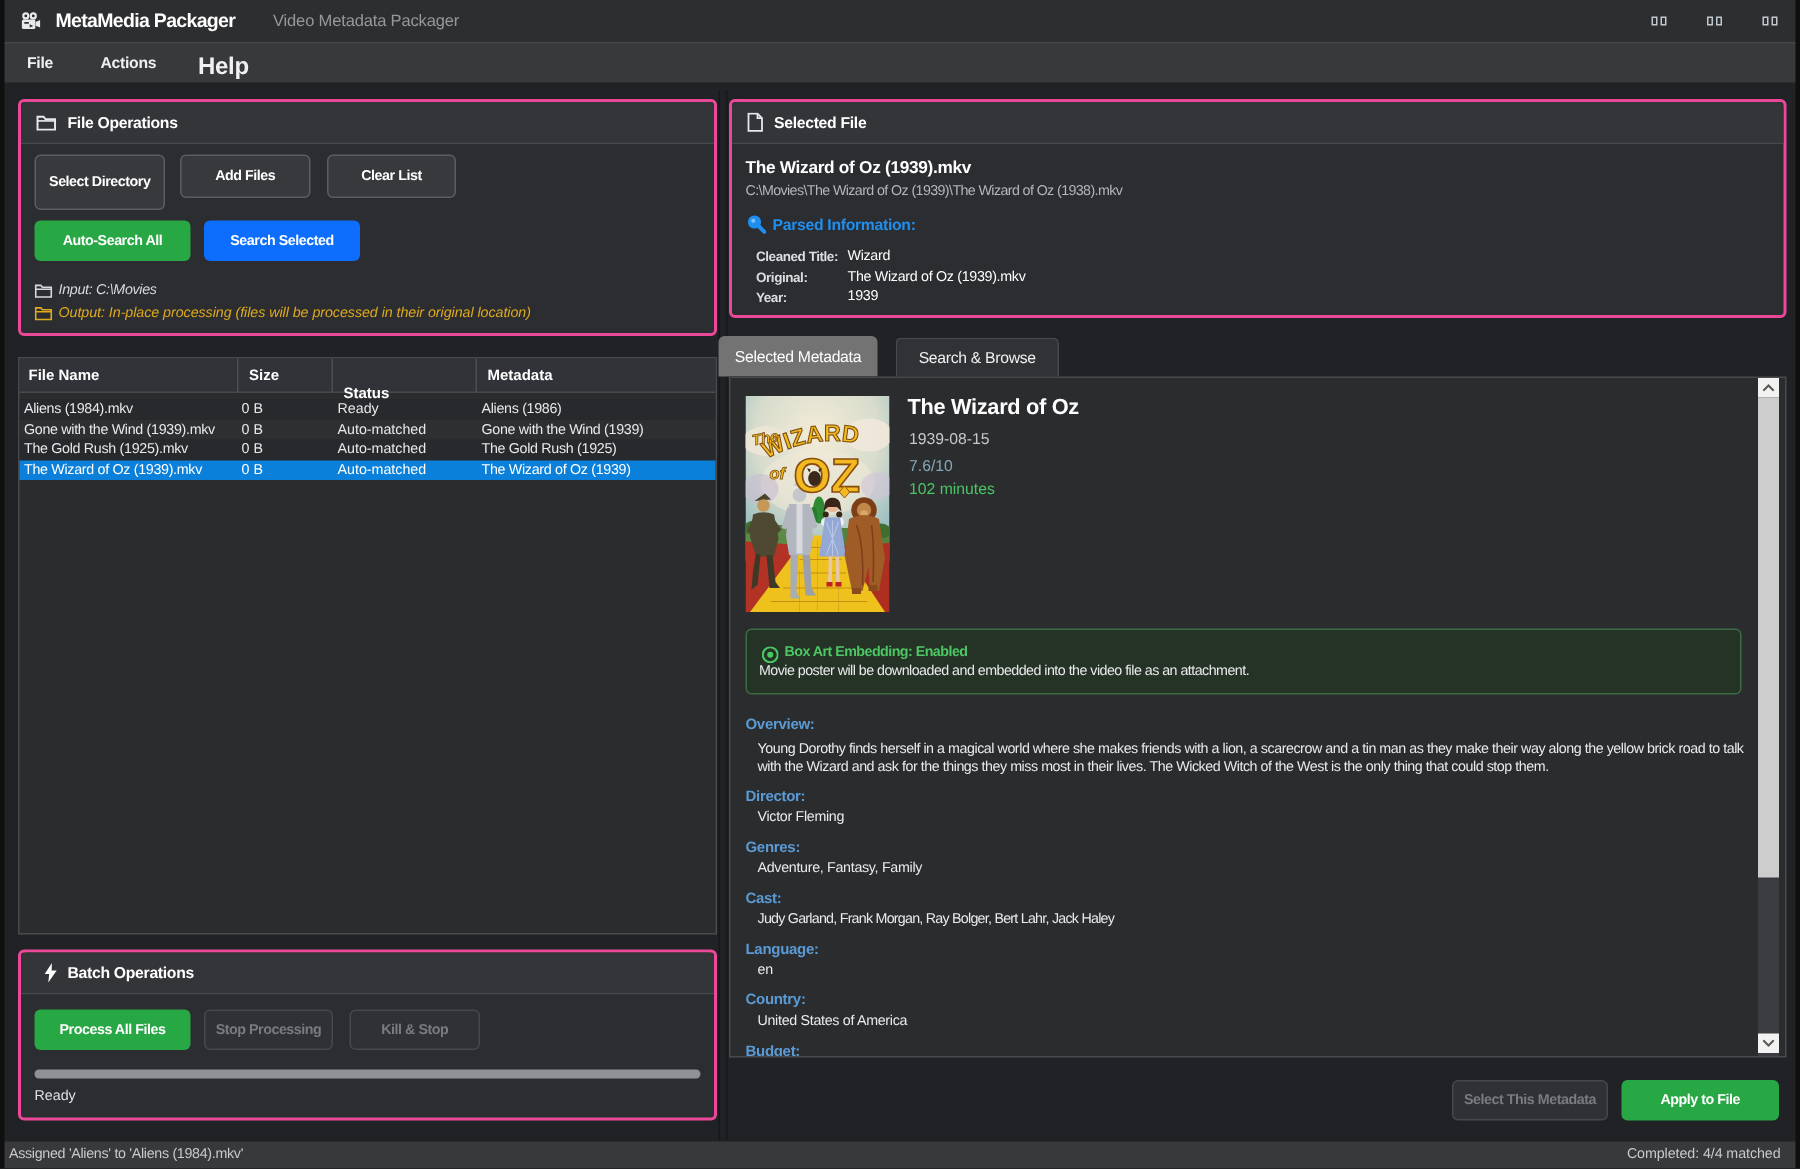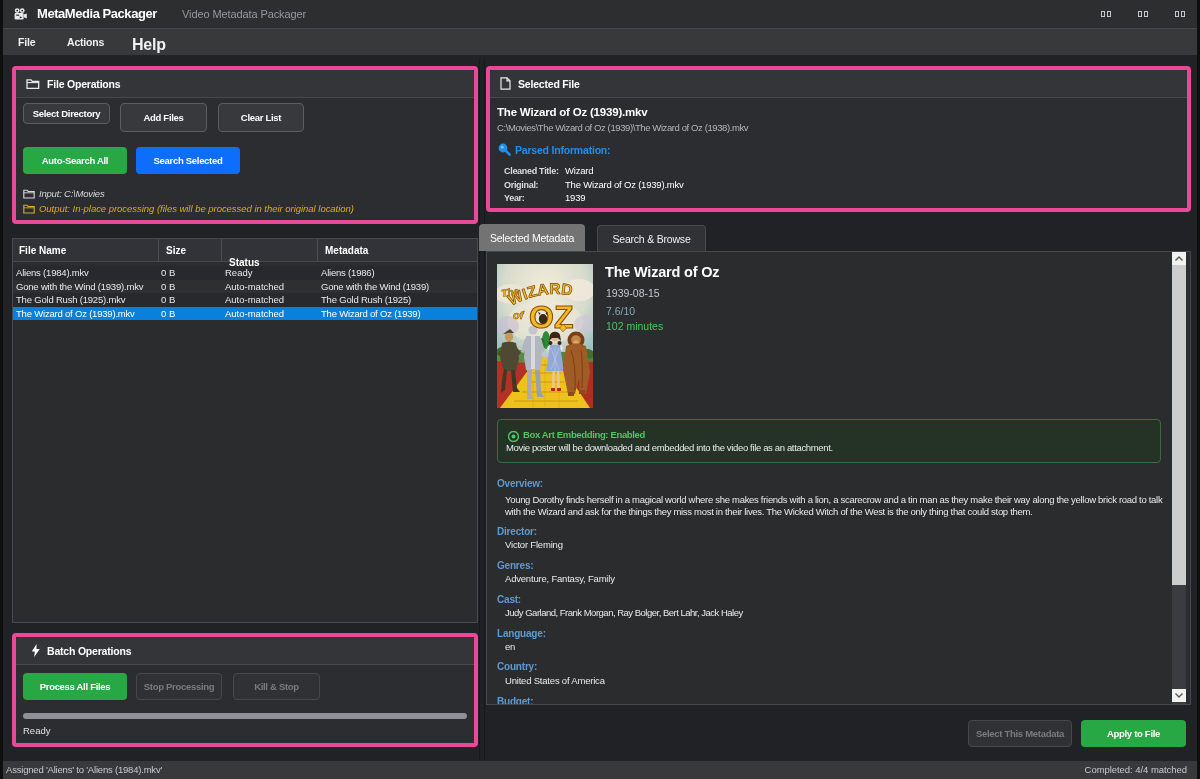--- a/index.html
+++ b/index.html
@@ -1,19 +1,19 @@
 <!DOCTYPE html>
 <html><head>
 <meta charset="utf-8">
 <style>
   html,body{margin:0;padding:0;background:#212225;}
   *{box-sizing:border-box;font-family:"Liberation Sans",sans-serif;}
   #win{position:relative;width:1200px;height:779px;background:#212225;overflow:hidden;}
   .abs{position:absolute;}
-  .panel{position:absolute;background:#2c2d30;border:4px solid #ec4899;border-radius:4px;}
+  .panel{position:absolute;background:#2c2d30;border:2px solid #ec4899;border-radius:4px;}
   .phead{height:28px;background:#343539;border-bottom:1px solid #48494d;border-radius:4px 4px 0 0;
          display:flex;align-items:center;padding-left:10px;color:#fff;font-weight:bold;font-size:10.5px;letter-spacing:-0.2px;}
   .phead svg{margin-right:7px;}
   .btn{position:absolute;display:flex;align-items:center;justify-content:center;border-radius:4px;
        font-weight:bold;font-size:9.5px;letter-spacing:-0.3px;color:#fff;}
   .btn.dark{background:#38393d;border:1px solid #5c5d62;}
   .btn.green{background:#28a745;}
   .btn.blue{background:#0d6efd;}
   .btn.dis{background:#303135;border:1px solid #47484c;color:#7a7b80;}
   .t{position:absolute;white-space:nowrap;line-height:1.15;}
@@ -52,21 +52,21 @@
 
   <div class="panel" style="left:12px;top:66px;width:466px;height:158px;">
     <div class="phead">
       <svg width="14" height="12" viewBox="0 0 14 12">
           <path d="M1 10.4 V1.8 h4 l1.3 1.6 h6.4 v7 z" fill="none" stroke="#e8e9ec" stroke-width="1.3"></path>
           <path d="M1 4.6 h11.7" stroke="#e8e9ec" stroke-width="1.1"></path>
         </svg>
       File Operations
     </div>
   </div>
-  <div class="btn dark" style="left:23px;top:103px;width:87px;height:21px;text-align:center;">Select Directory</div>
+  <div class="btn dark" style="left:23px;top:103px;width:87px;height:37px;text-align:center;">Select Directory</div>
   <div class="btn dark" style="left:120px;top:103px;width:87px;height:29px;">Add Files</div>
   <div class="btn dark" style="left:218px;top:103px;width:86px;height:29px;">Clear List</div>
   <div class="btn green" style="left:23px;top:147px;width:104px;height:27px;">Auto-Search All</div>
   <div class="btn blue" style="left:136px;top:147px;width:104px;height:27px;">Search Selected</div>
   <svg class="abs" style="left:23px;top:189px" width="12" height="10" viewBox="0 0 12 10">
       <path d="M0.8 9 V1.2 h3.4 l1 1.3 h6 v6.5 z" fill="none" stroke="#d8d9dc" stroke-width="1.1"></path>
       <path d="M0.8 3.8 h10.4" stroke="#d8d9dc" stroke-width="0.9"></path>
     </svg>
   <div class="t" style="left:39px;top:189px;font-size:9.5px;font-style:italic;color:#d8d9dc;letter-spacing:-0.2px;">Input: C:\Movies</div>
   <svg class="abs" style="left:23px;top:204px" width="12" height="10" viewBox="0 0 12 10">

